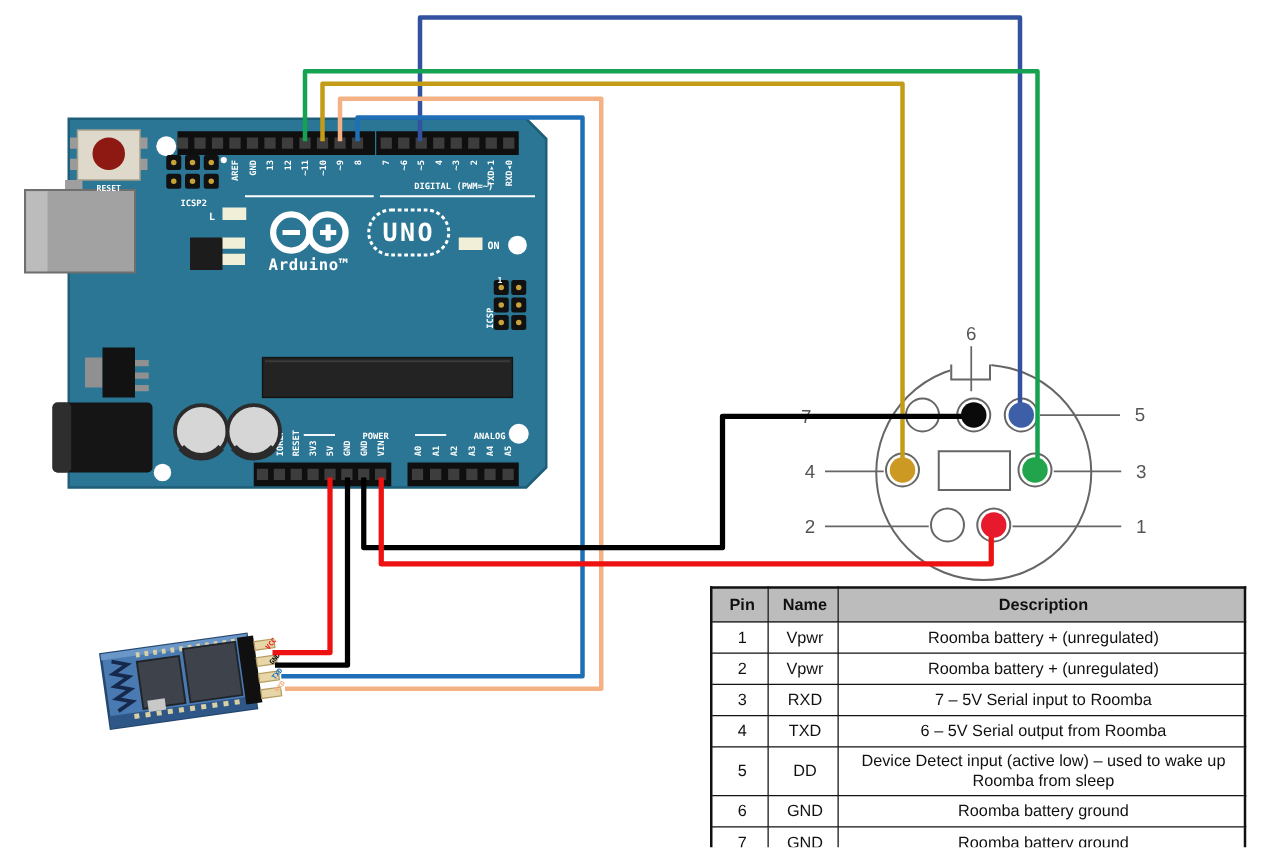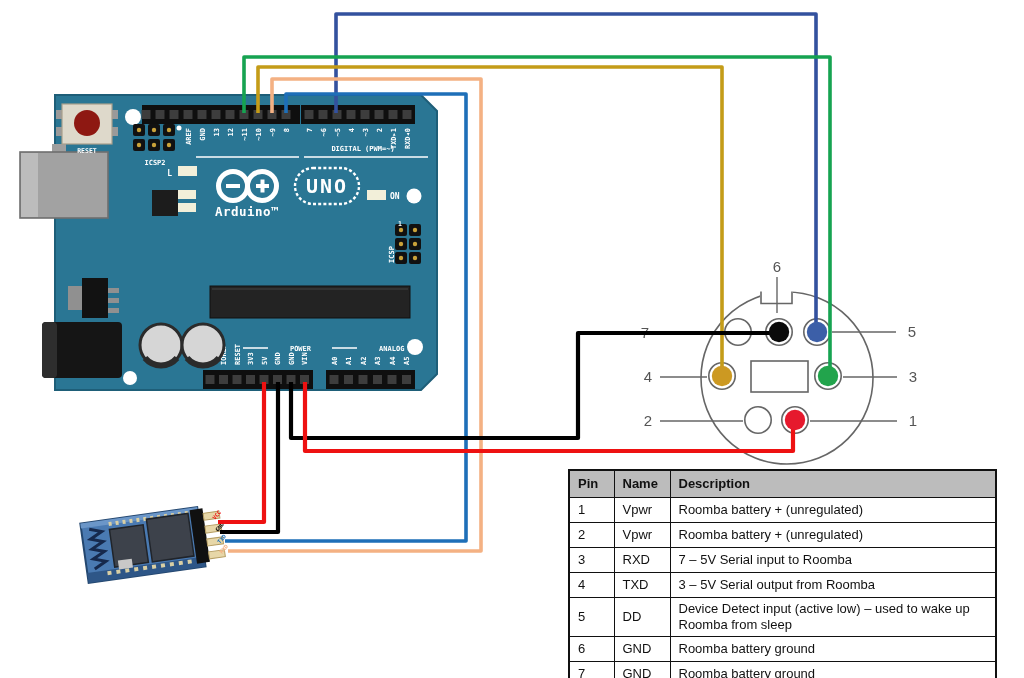--- a/index.html
+++ b/index.html
@@ -8,21 +8,21 @@
   svg text{user-select:none;}
   .silk{fill:#ffffff;font-family:"DejaVu Sans Mono",monospace;font-weight:bold;}
   .s6{font-size:6.5px;} .s7{font-size:7px;} .s8{font-size:8px;}
   .uno{font-size:20px;letter-spacing:2px;}
   .brand{font-size:12.5px;letter-spacing:0.5px;}
   .dinlbl{font-size:15px;font-family:"Liberation Sans",sans-serif;fill:#555;}
   .btlbl{font-family:"DejaVu Sans Mono",monospace;font-weight:bold;font-size:5.5px;}
   #pinout-table{position:absolute;left:568px;top:469px;width:429px;border-collapse:collapse;
     font-size:13px;color:#111;}
   #pinout-table th,#pinout-table td{border:1.4px solid #111;padding:3px 4px 3px 8px;
-    text-align:left;vertical-align:middle;line-height:1.22;}
+    text-align:center;vertical-align:middle;line-height:1.22;}
   #pinout-table table, #pinout-table{border:2px solid #111;}
   #pinout-table th{background:#bcbcbc;font-weight:bold;height:20px;}
   #pinout-table td{height:18px;}
   #pinout-table col.c1{width:45px;} #pinout-table col.c2{width:56px;}
 </style>
 </head>
 <body>
 
 <div id="stage">
 <svg id="diagram" width="1024" height="678" viewBox="0 0 1024 678">
@@ -307,21 +307,21 @@
           <td>Roomba battery + (unregulated)</td>
         </tr>
         <tr>
           <td>3</td>
           <td>RXD</td>
           <td>7 – 5V Serial input to Roomba</td>
         </tr>
         <tr>
           <td>4</td>
           <td>TXD</td>
-          <td>3 – 5V Serial output from Roomba</td>
+          <td>6 – 5V Serial output from Roomba</td>
         </tr>
         <tr>
           <td>5</td>
           <td>DD</td>
           <td>Device Detect input (active low) – used to wake up Roomba from sleep</td>
         </tr>
         <tr>
           <td>6</td>
           <td>GND</td>
           <td>Roomba battery ground</td>

